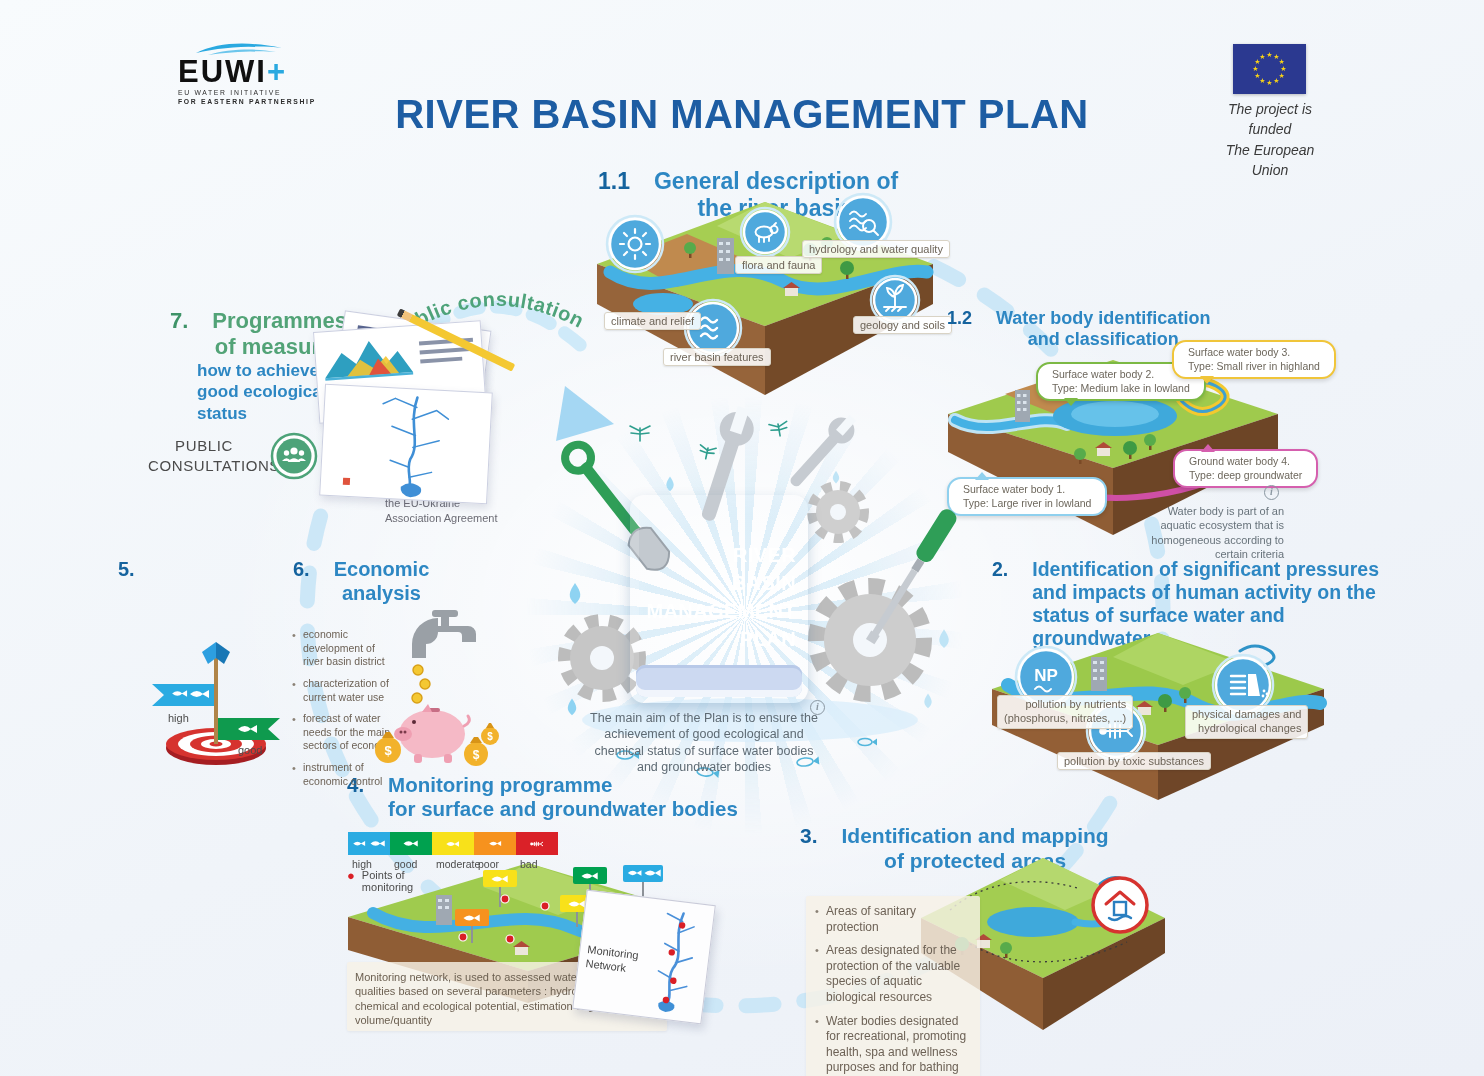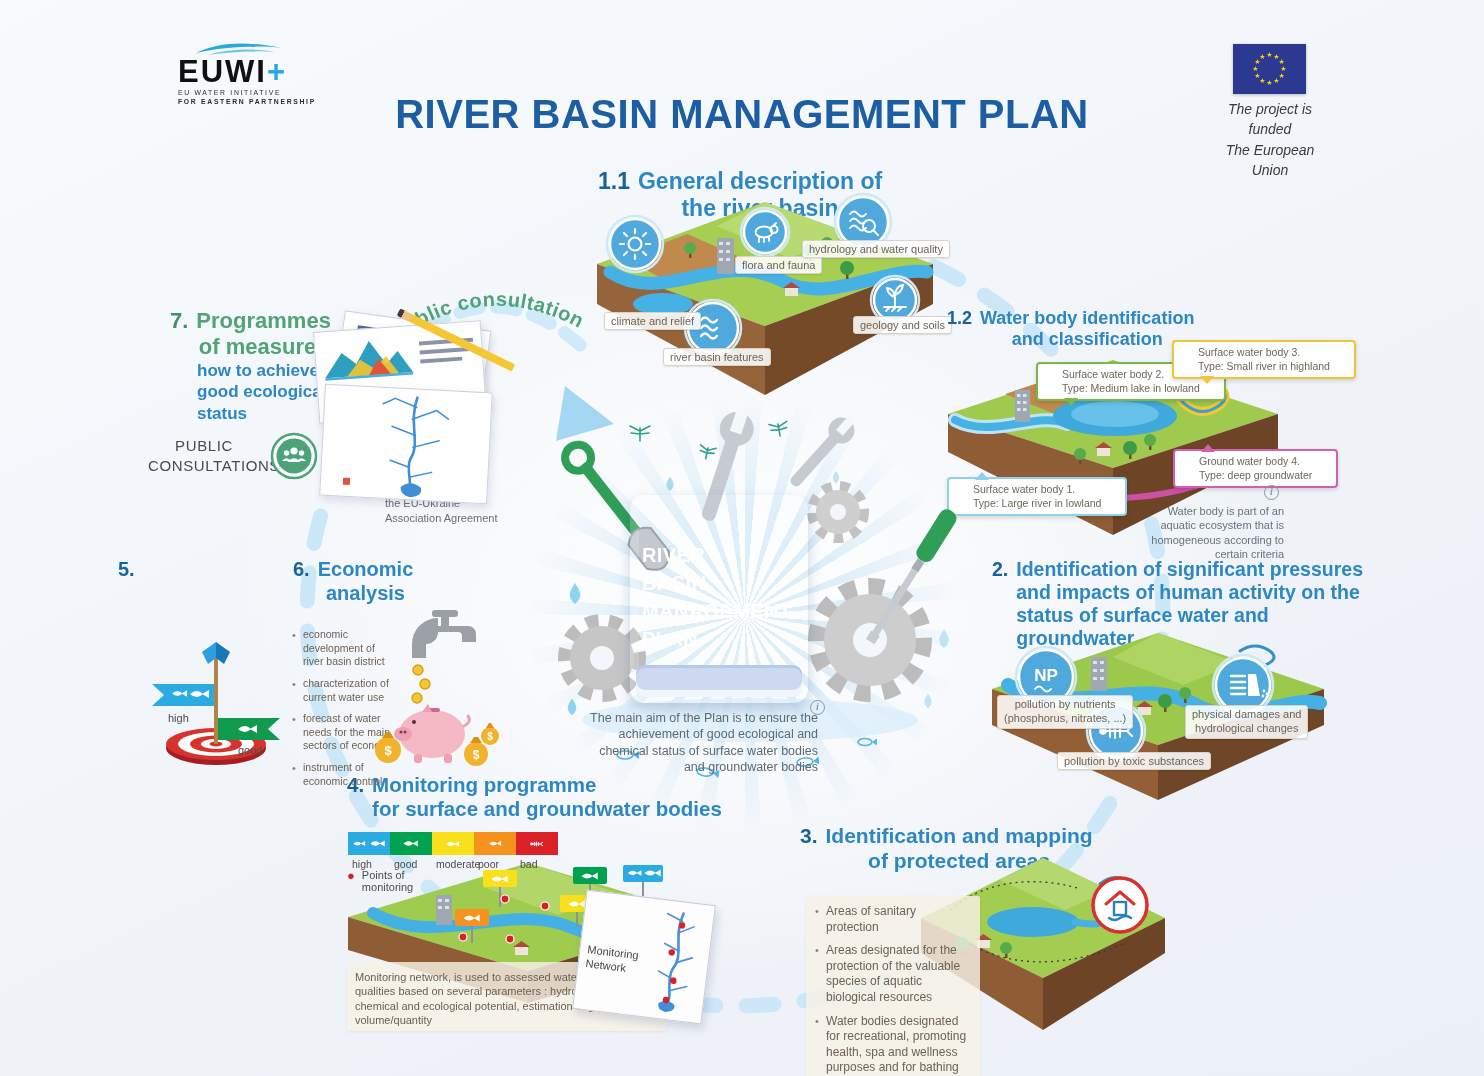--- a/index.html
+++ b/index.html
@@ -18,34 +18,34 @@
   .logo-brand{font-size:31px;font-weight:800;letter-spacing:2px;color:#101010;line-height:1}
   .logo-plus{color:#2aa9e0;font-weight:800}
   .logo-sub{font-size:6.8px;letter-spacing:1.7px;color:#2b2b2b;margin-top:2px}
   .logo-sub.b{font-weight:700}
   .page-title{left:0;right:0;top:92px;text-align:center;font-size:40px;font-weight:800;
     color:#1d5da3;letter-spacing:.5px}
   .eu-flag{left:1233px;top:44px;width:73px;height:50px;background:#2b3990;box-shadow:0 1px 3px rgba(0,0,0,.25)}
   .eu-caption{left:1212px;top:99px;width:116px;text-align:center;font-size:14px;color:#3a3a3a;line-height:1.45;font-style:italic}
 
   
-  .sec-head{display:flex;gap:8px;line-height:1.18}
+  .sec-head{display:flex;gap:24px;line-height:1.18}
   .sec-num{color:#15639e;font-weight:800}
   .sec-title{color:#2d87c3;font-weight:700;white-space:pre-line}
   .green .sec-num{color:#3e9368}
   .green .sec-title{color:#52a377}
   .ctr .sec-title{text-align:center}
 
   
   .chip{position:absolute;background:rgba(255,255,255,.88);border:1px solid #d9d3c5;border-radius:3px;
     padding:2px 6px;font-size:11px;color:#6d6458;white-space:nowrap;box-shadow:0 1px 2px rgba(0,0,0,.10)}
-  .chip.multi{white-space:pre-line;text-align:center;line-height:1.25}
+  .chip.multi{white-space:pre-line;text-align:right;line-height:1.25}
 
   
-  .callout{position:absolute;background:#fff;border:2px solid #999;border-radius:4px;padding:4px 24px;
+  .callout{position:absolute;background:#fff;border:2px solid #999;border-radius:14px;padding:4px 14px;
     font-size:10.5px;color:#6d675c;white-space:pre-line;line-height:1.3;box-shadow:0 2px 4px rgba(0,0,0,.14)}
   .callout::after{content:"";position:absolute;border:7px solid transparent}
   .callout.pt-b::after{bottom:-14px;left:26px;border-top-color:inherit;border-top-width:8px}
   .callout.pt-t::after{top:-14px;left:26px;border-bottom-color:inherit;border-bottom-width:8px}
 
   .note{font-size:11px;color:#68737b;line-height:1.3;white-space:pre-line}
   .info-icon{display:inline-block;width:15px;height:15px;border:1.5px solid #8a97a1;border-radius:50%;
     color:#8a97a1;font-size:10px;line-height:12px;text-align:center;
     font-family:"Liberation Serif",serif;font-style:italic;font-weight:700}
 
@@ -64,24 +64,24 @@
   .dot{color:#da1f26;font-size:13px;line-height:13px}
 
   
   .map-paper{left:579px;top:897px;width:130px;height:120px;background:#fdfdfe;border:1px solid #c9cbd9;
     box-shadow:3px 5px 9px rgba(60,70,110,.18);transform:rotate(7deg)}
   .map-label{position:absolute;left:7px;top:52px;font-size:11px;color:#454545;white-space:pre-line;line-height:1.25}
 
   
   .book{left:630px;top:495px;width:178px;height:208px;background:linear-gradient(100deg,#259c6 0%,#2496d4 0%,#2496d4 60%,#1f87c4 100%);
     border-radius:14px;box-shadow:inset 9px 0 0 rgba(255,255,255,.18), 0 6px 14px rgba(40,90,140,.25);z-index:6}
-  .book-title{padding:46px 12px 0 12px;text-align:left;color:#fff;font-weight:800;font-size:20px;line-height:1.4;white-space:pre-line;letter-spacing:.4px}
+  .book-title{padding:46px 12px 0 12px;text-align:right;color:#fff;font-weight:800;font-size:20px;line-height:1.4;white-space:pre-line;letter-spacing:.4px}
   .book-pages{position:absolute;left:6px;bottom:6px;width:166px;height:32px;background:#ccd9f1;border-radius:9px;
     box-shadow:inset 0 -7px 0 #f1f5fc, inset 0 3px 0 #b8c9e8}
-  .aim{left:590px;top:710px;width:228px;text-align:right;font-size:12.5px;color:#5e6a73;line-height:1.3;z-index:6}
+  .aim{left:590px;top:710px;width:228px;text-align:center;font-size:12.5px;color:#5e6a73;line-height:1.3;z-index:6}
   .sunburst{left:523px;top:393px;width:444px;height:444px;border-radius:50%;
     background:repeating-conic-gradient(rgba(176,217,242,.40) 0deg 4.5deg, rgba(255,255,255,0) 4.5deg 13.5deg);
     -webkit-mask-image:radial-gradient(circle,#000 32%,transparent 70%);
     mask-image:radial-gradient(circle,#000 32%,transparent 70%)}
 
   
   .paper{position:absolute;background:#fff;border:1px solid #ccd0e1;box-shadow:2px 4px 8px rgba(60,70,110,.15)}
   .pencil{position:absolute;left:392px;top:336px;width:128px;height:8px;transform:rotate(26deg);
     background:linear-gradient(90deg,#3b3b3b 0 5px,#f0c27c 5px 14px,#f4c832 14px 100%);border-radius:2px;z-index:4}
 

